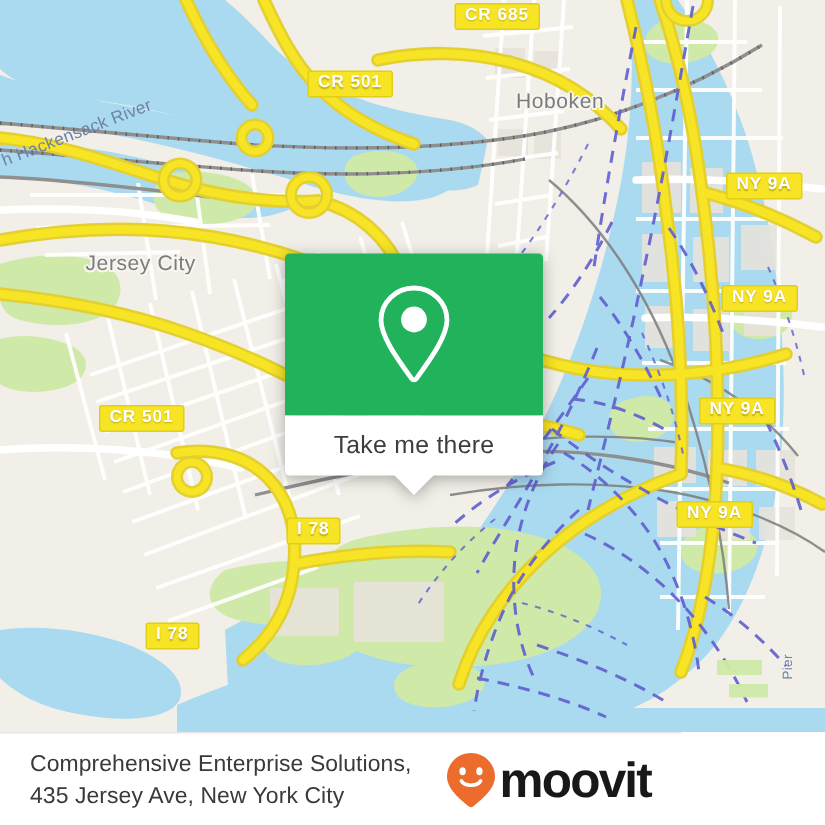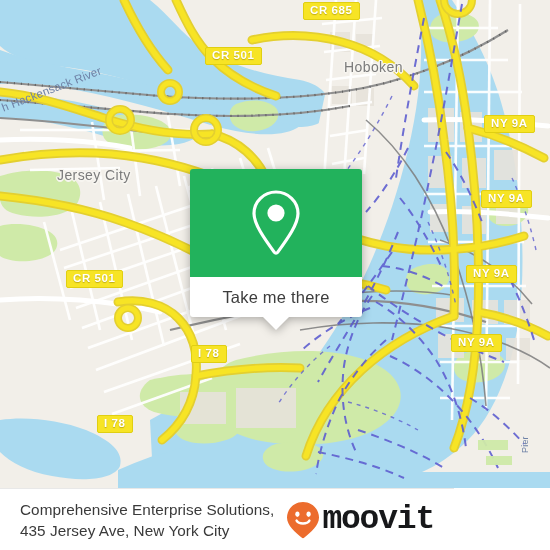--- a/index.html
+++ b/index.html
@@ -137,21 +137,20 @@
     line-height: 21px;
     max-width: 385px;
     letter-spacing: .05px;
   }
   #brand {
     flex: 0 0 auto;
     display: flex;
     align-items: center;
     gap: 2px;
     margin-right: 6px;
-    font-family: Liberation Mono, monospace;
   }
   #brand-word {
     color: #17181a;
     font-size: 33px;
     font-weight: bold;
     letter-spacing: -1.2px;
     line-height: 33px;
   }
 </style>
 </head>

